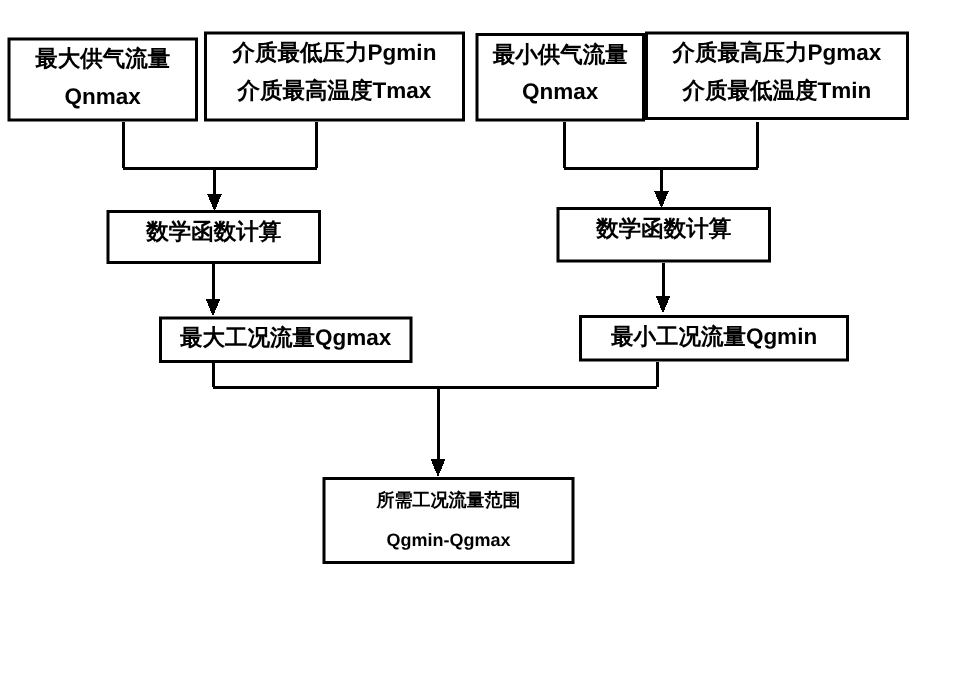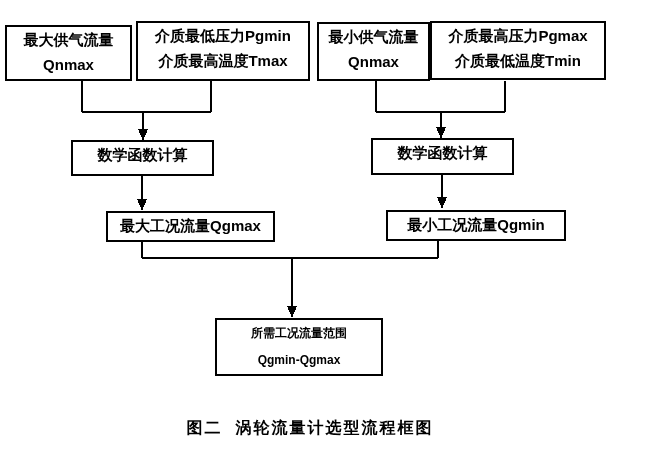--- a/index.html
+++ b/index.html
@@ -118,15 +118,14 @@
 
   <div class="node n-qgmin">
     <span>最小工况流量Qgmin</span>
   </div>
 
   <div class="node n-result">
     <span>所需工况流量范围</span>
     <span>Qgmin-Qgmax</span>
   </div>
 
-  <div class="caption">图二  涡轮流量计选型流程框图</div>
 
 </div>
 
 </body></html>

